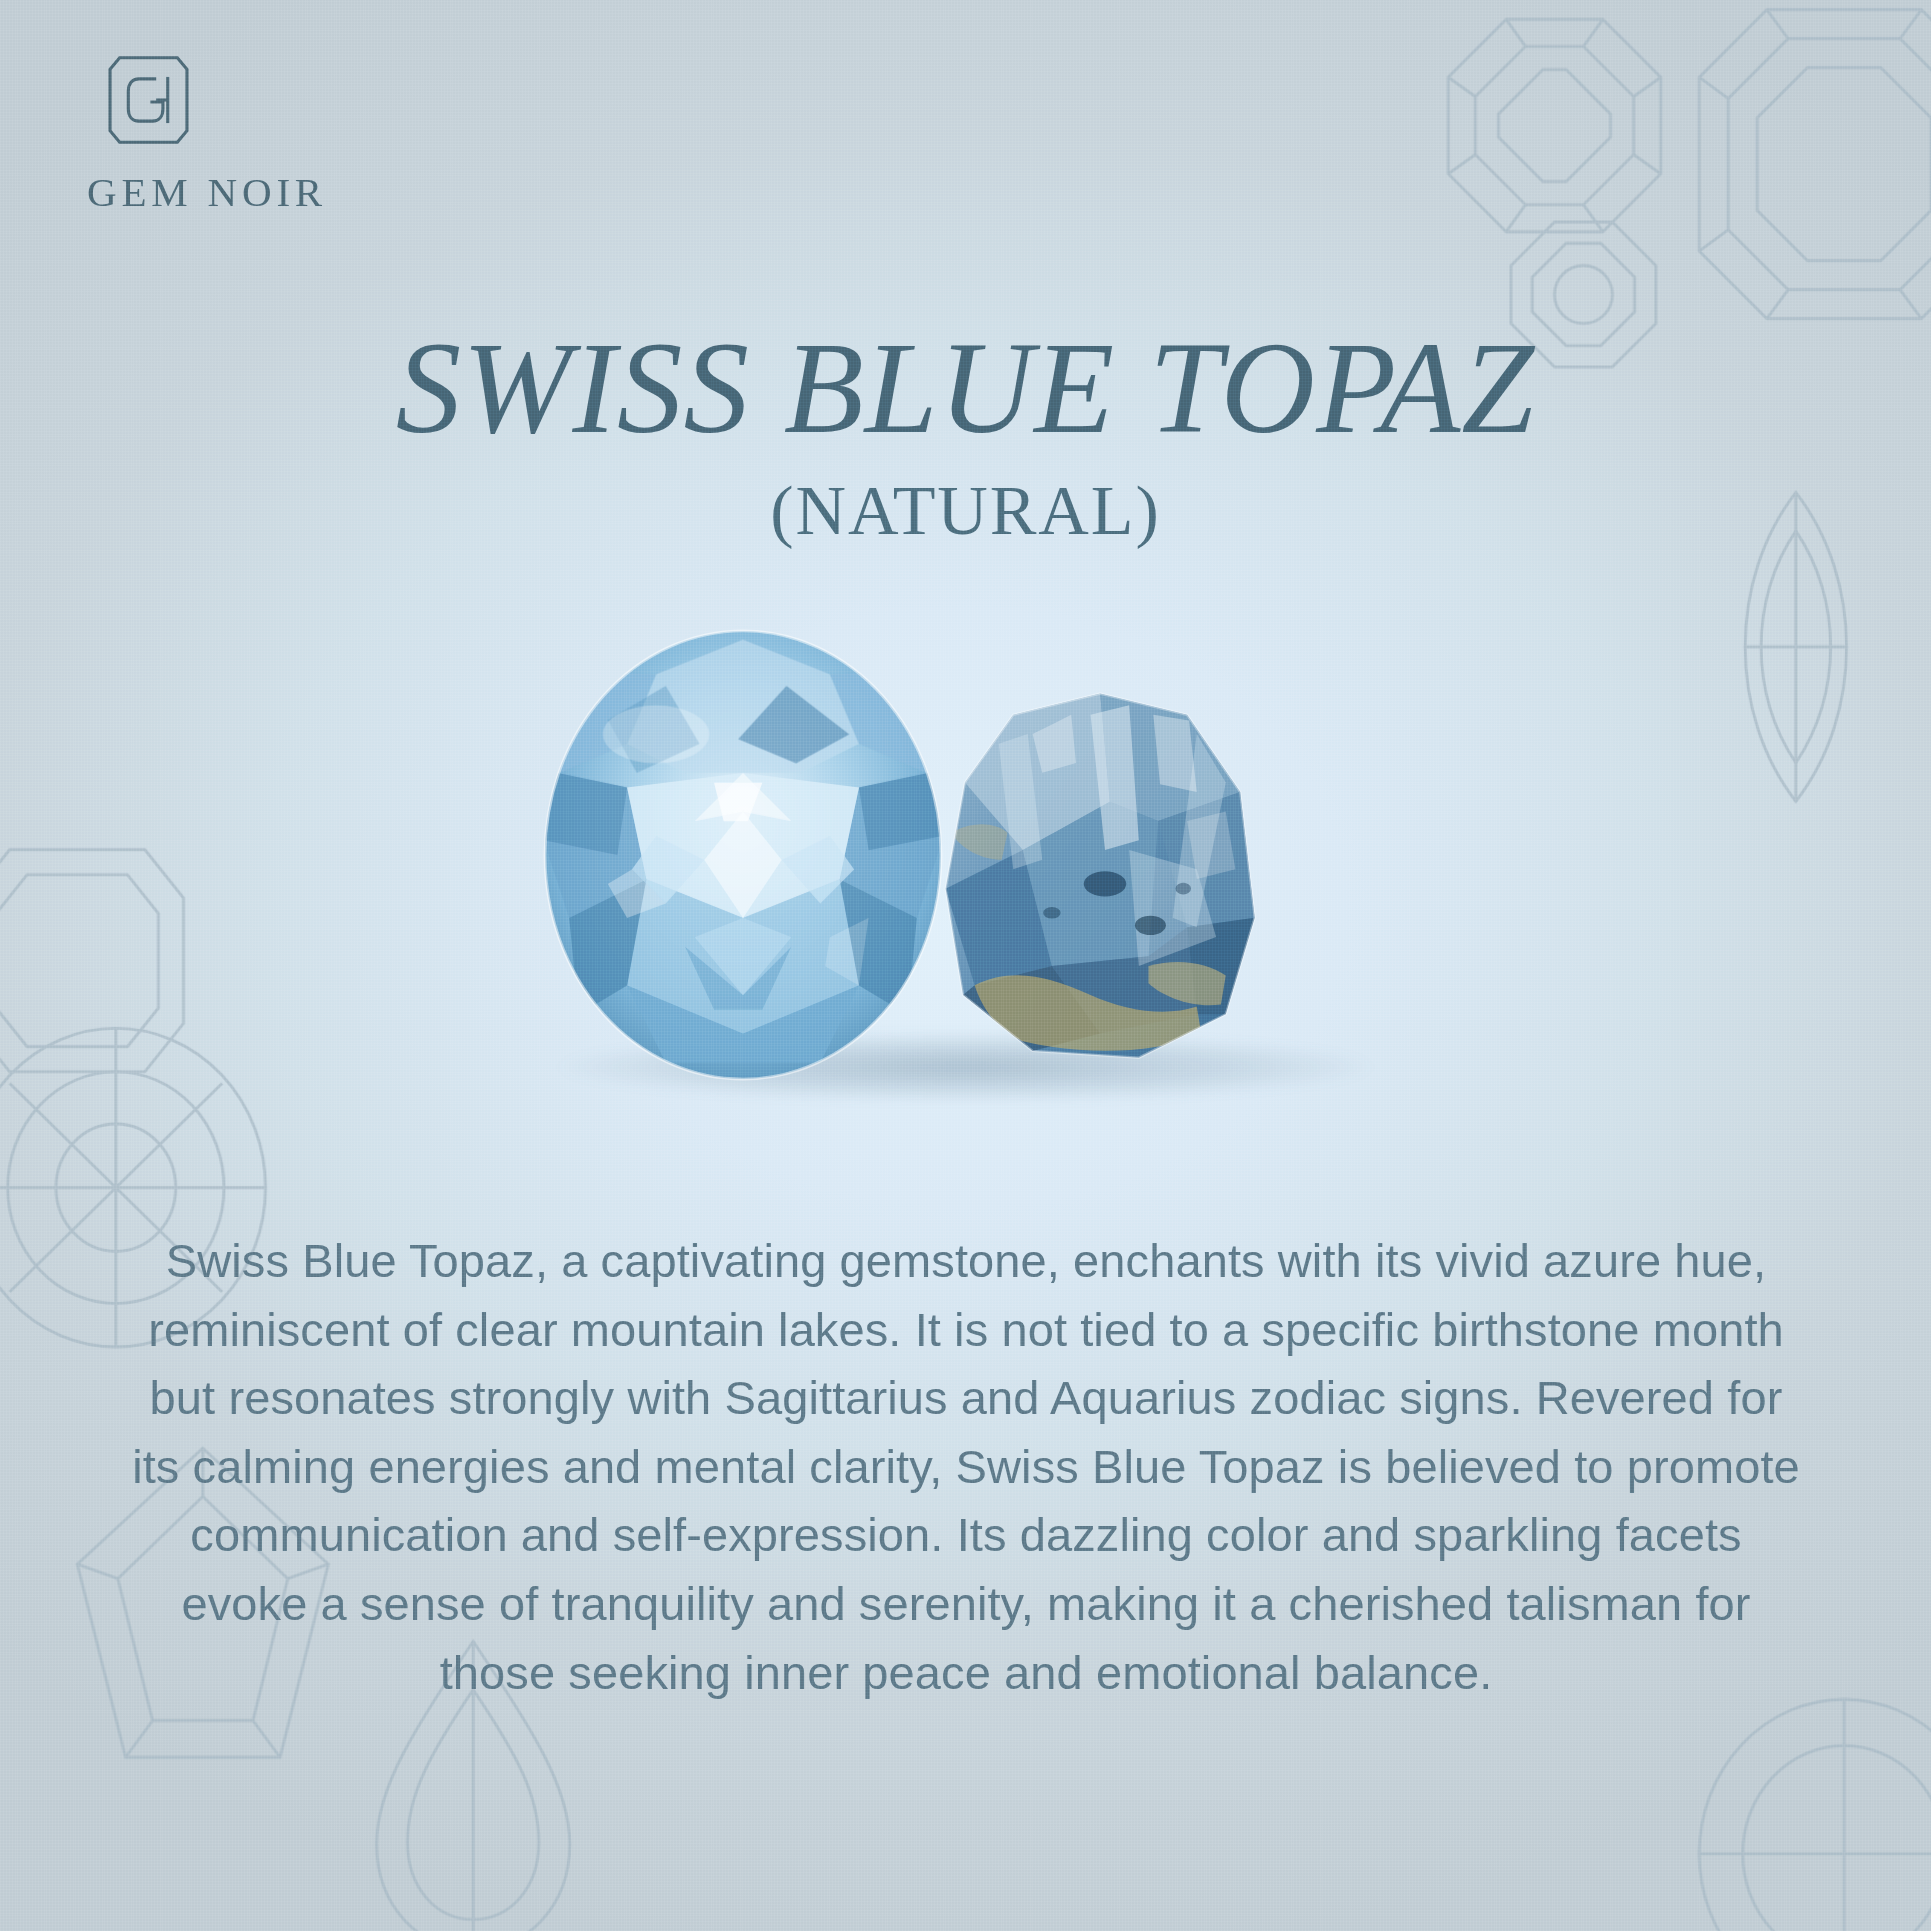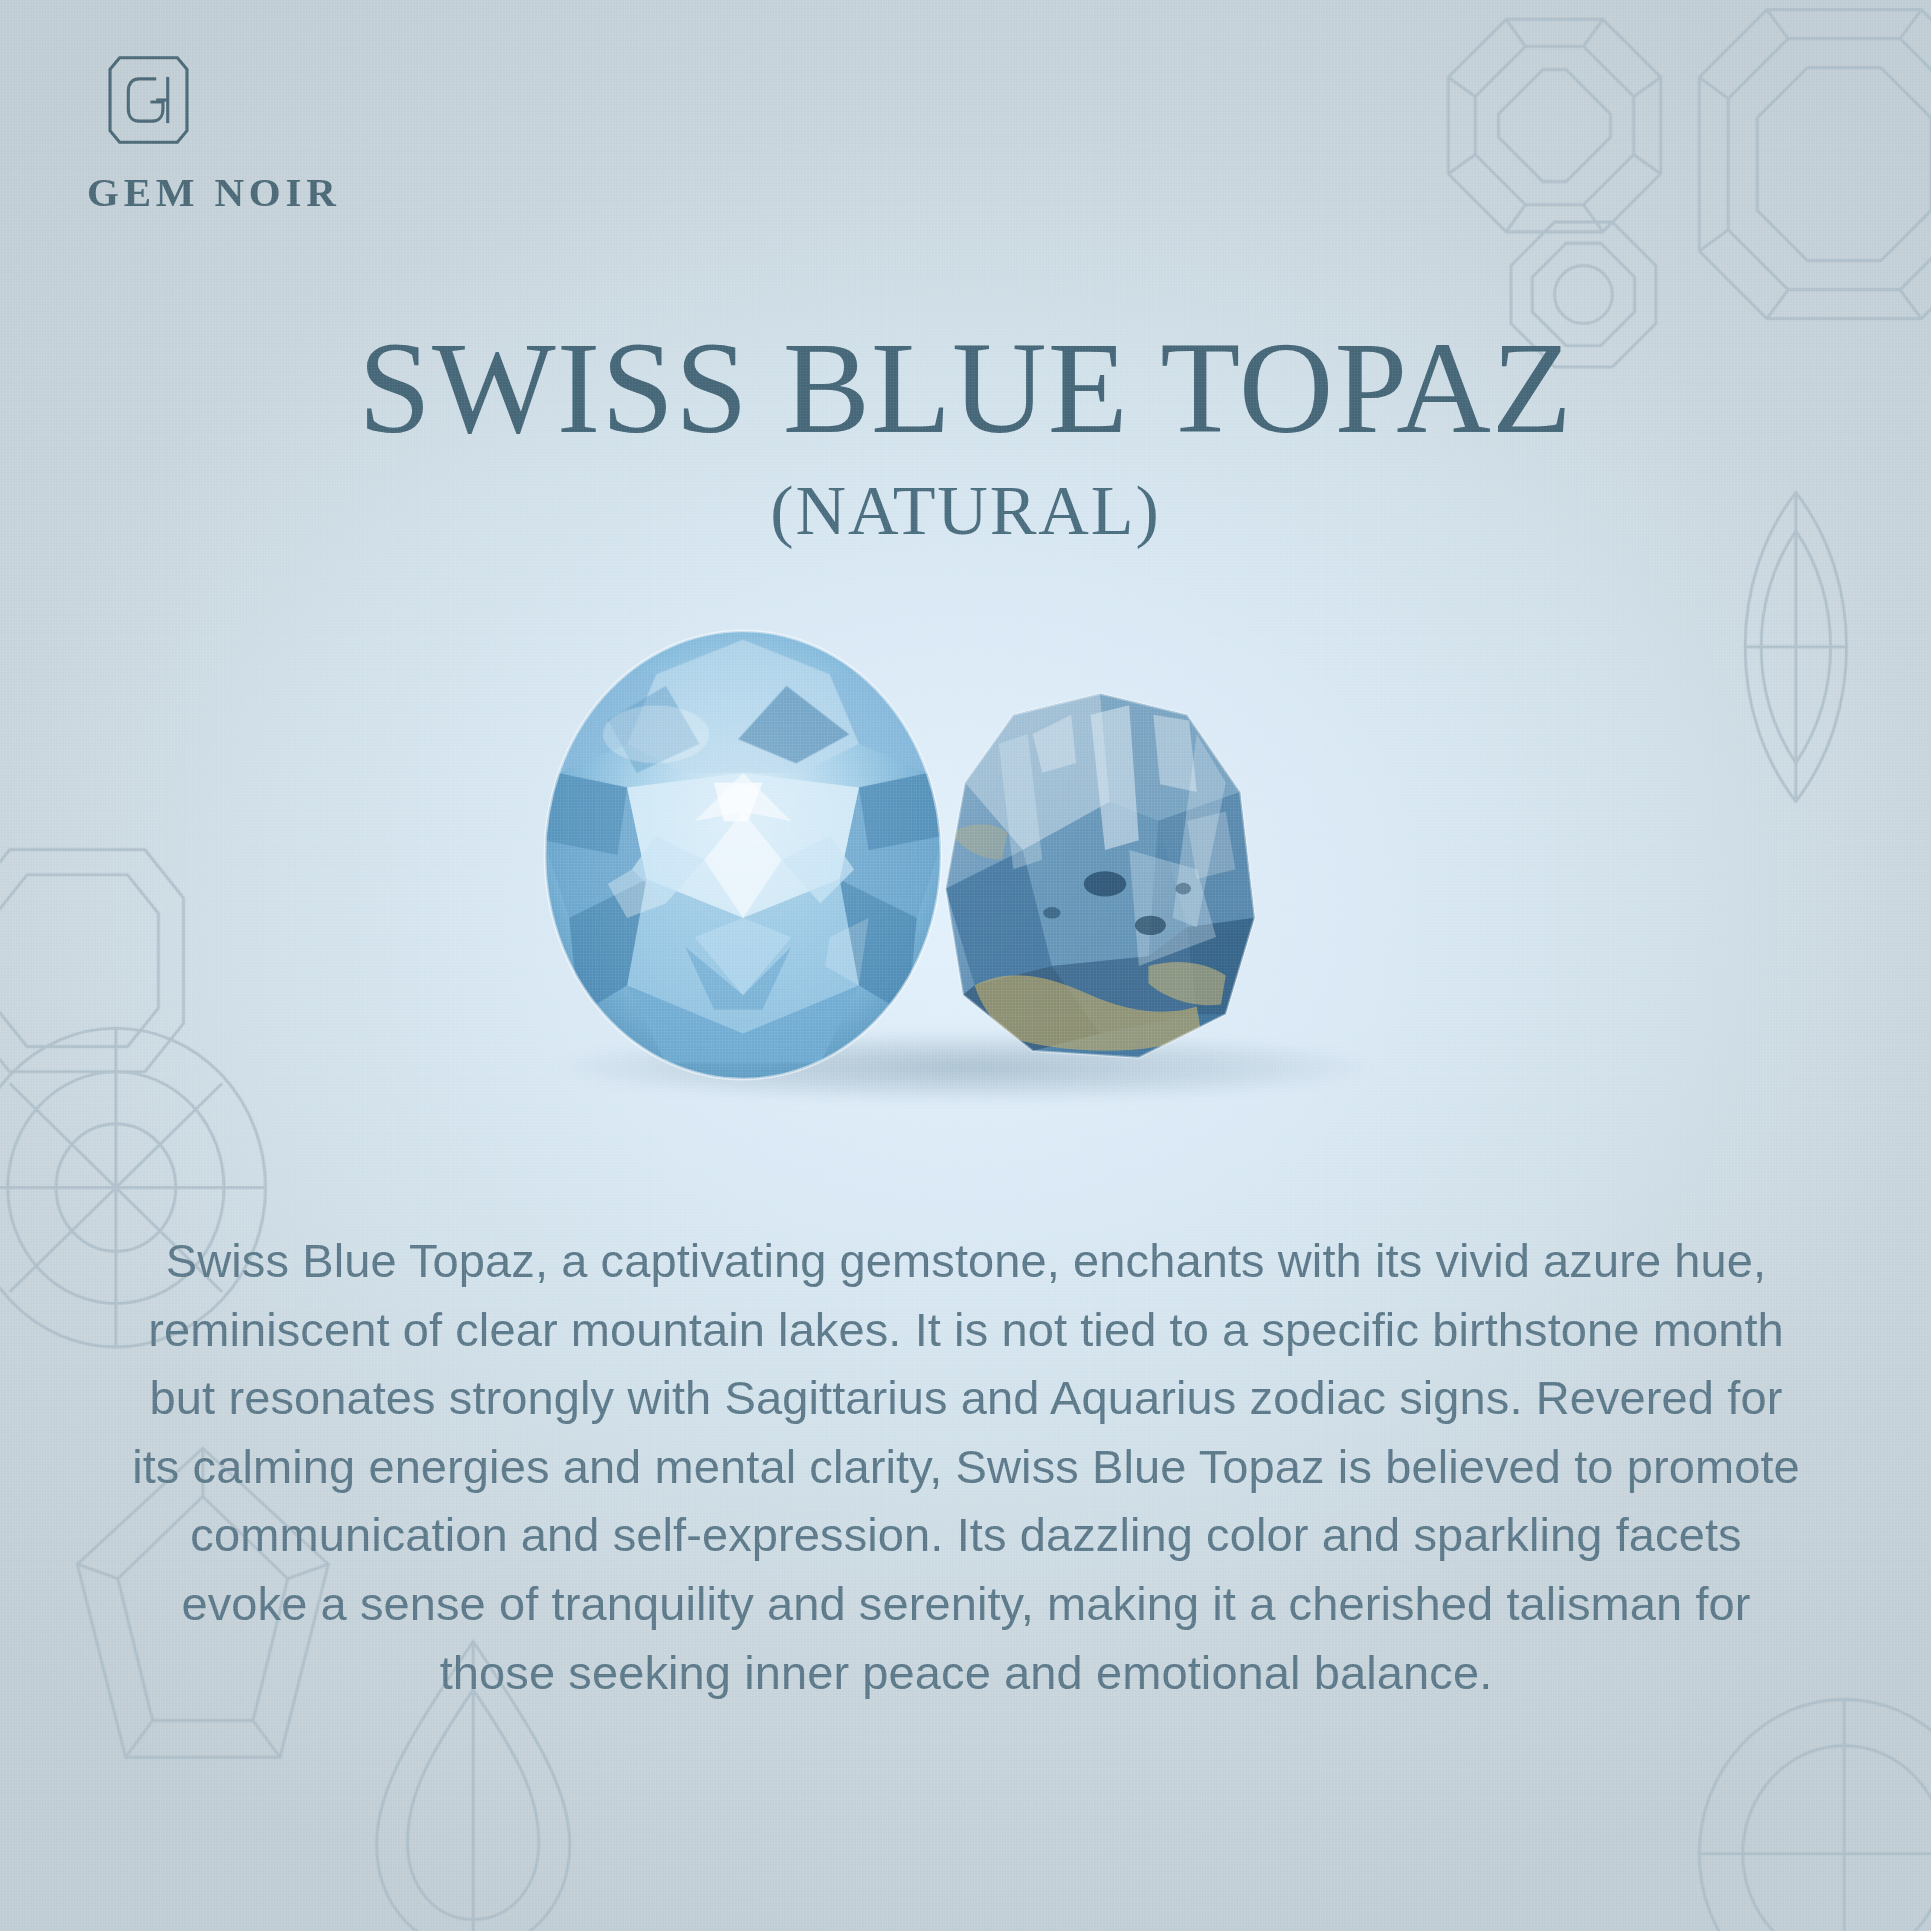--- a/index.html
+++ b/index.html
@@ -53,39 +53,40 @@
     height: 100px;
     margin-left: 52px;
   }
   .logo-word {
     margin-top: 13.5px;
     margin-left: 37px;
     font-family: "Liberation Serif", serif;
     font-size: 41px;
     letter-spacing: 4.8px;
     color: #4e6b79;
-    font-weight: 700;
+    font-weight: 400;
   }
 
   
   .title-wrap {
     position: absolute;
     top: 319px;
     left: 0;
     width: 1931px;
     text-align: center;
   }
   .main-title {
     font-family: "Liberation Serif", serif;
     font-size: 131px;
     line-height: 1.06;
     letter-spacing: 1px;
     color: #486879;
     font-weight: 400;
     white-space: nowrap;
+    font-style: italic;
   }
   .sub-title {
     margin-top: 13.5px;
     font-family: "Liberation Serif", serif;
     font-size: 70px;
     letter-spacing: 1.9px;
     color: #4d6f80;
     font-weight: 400;
   }
 

